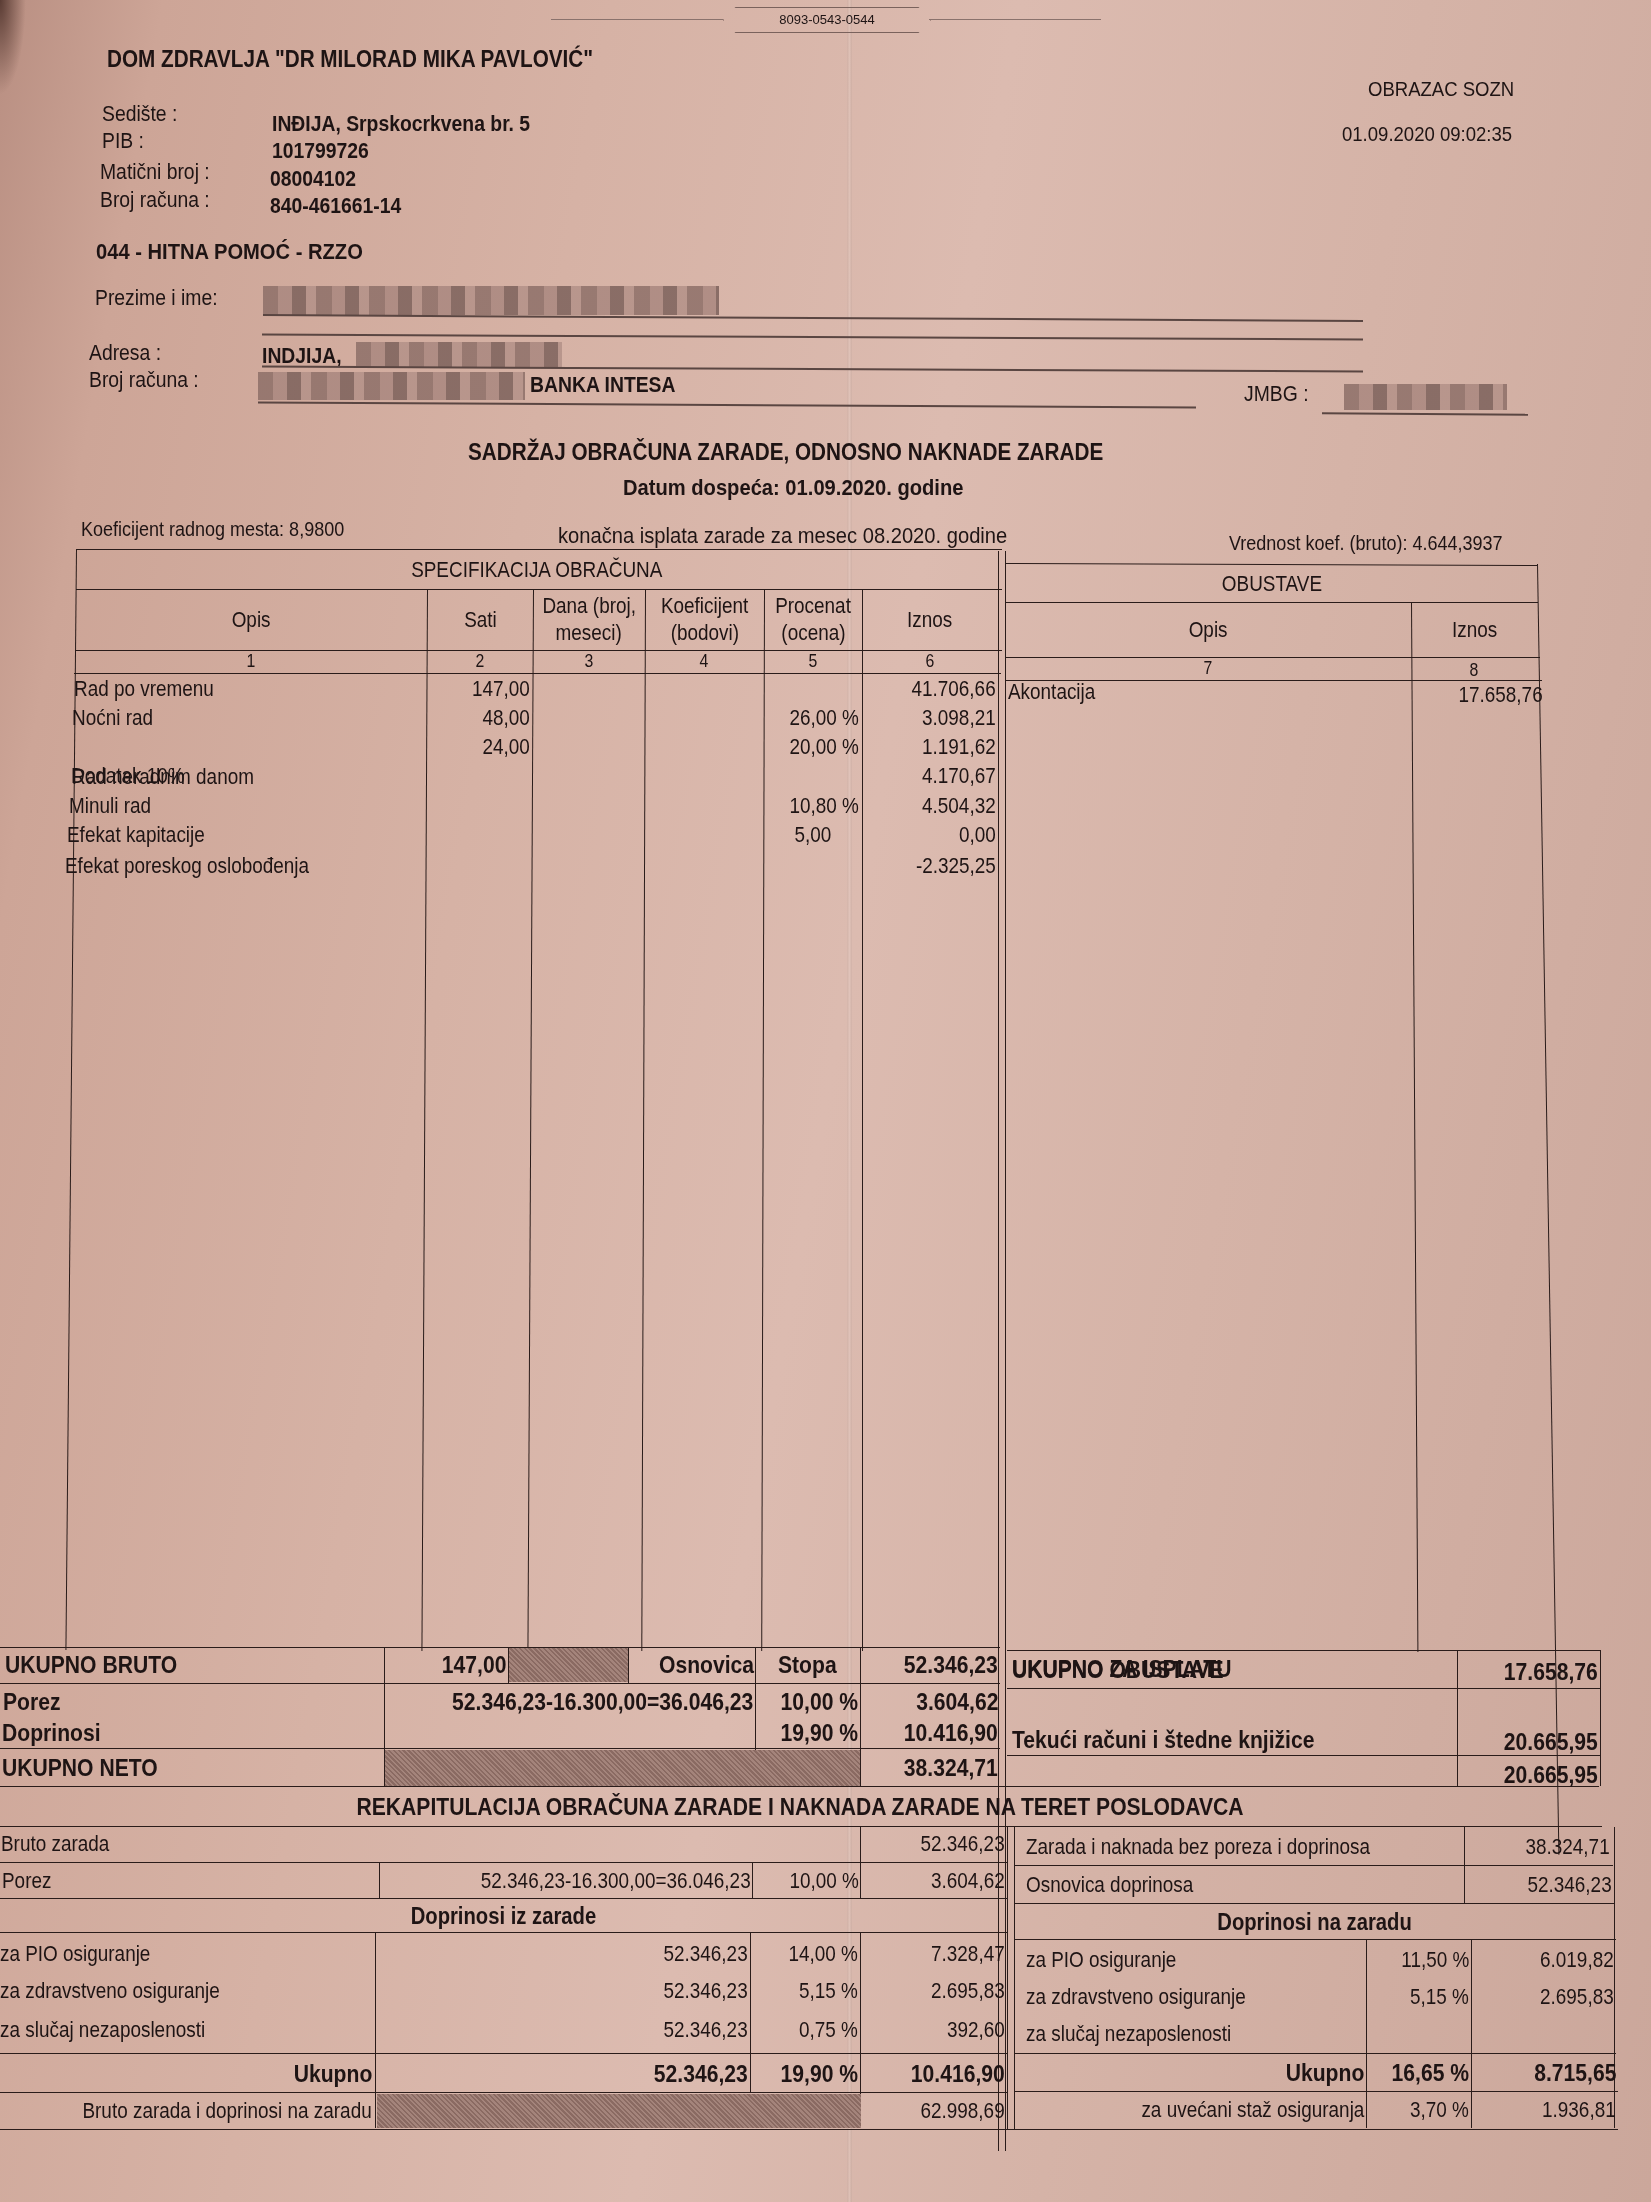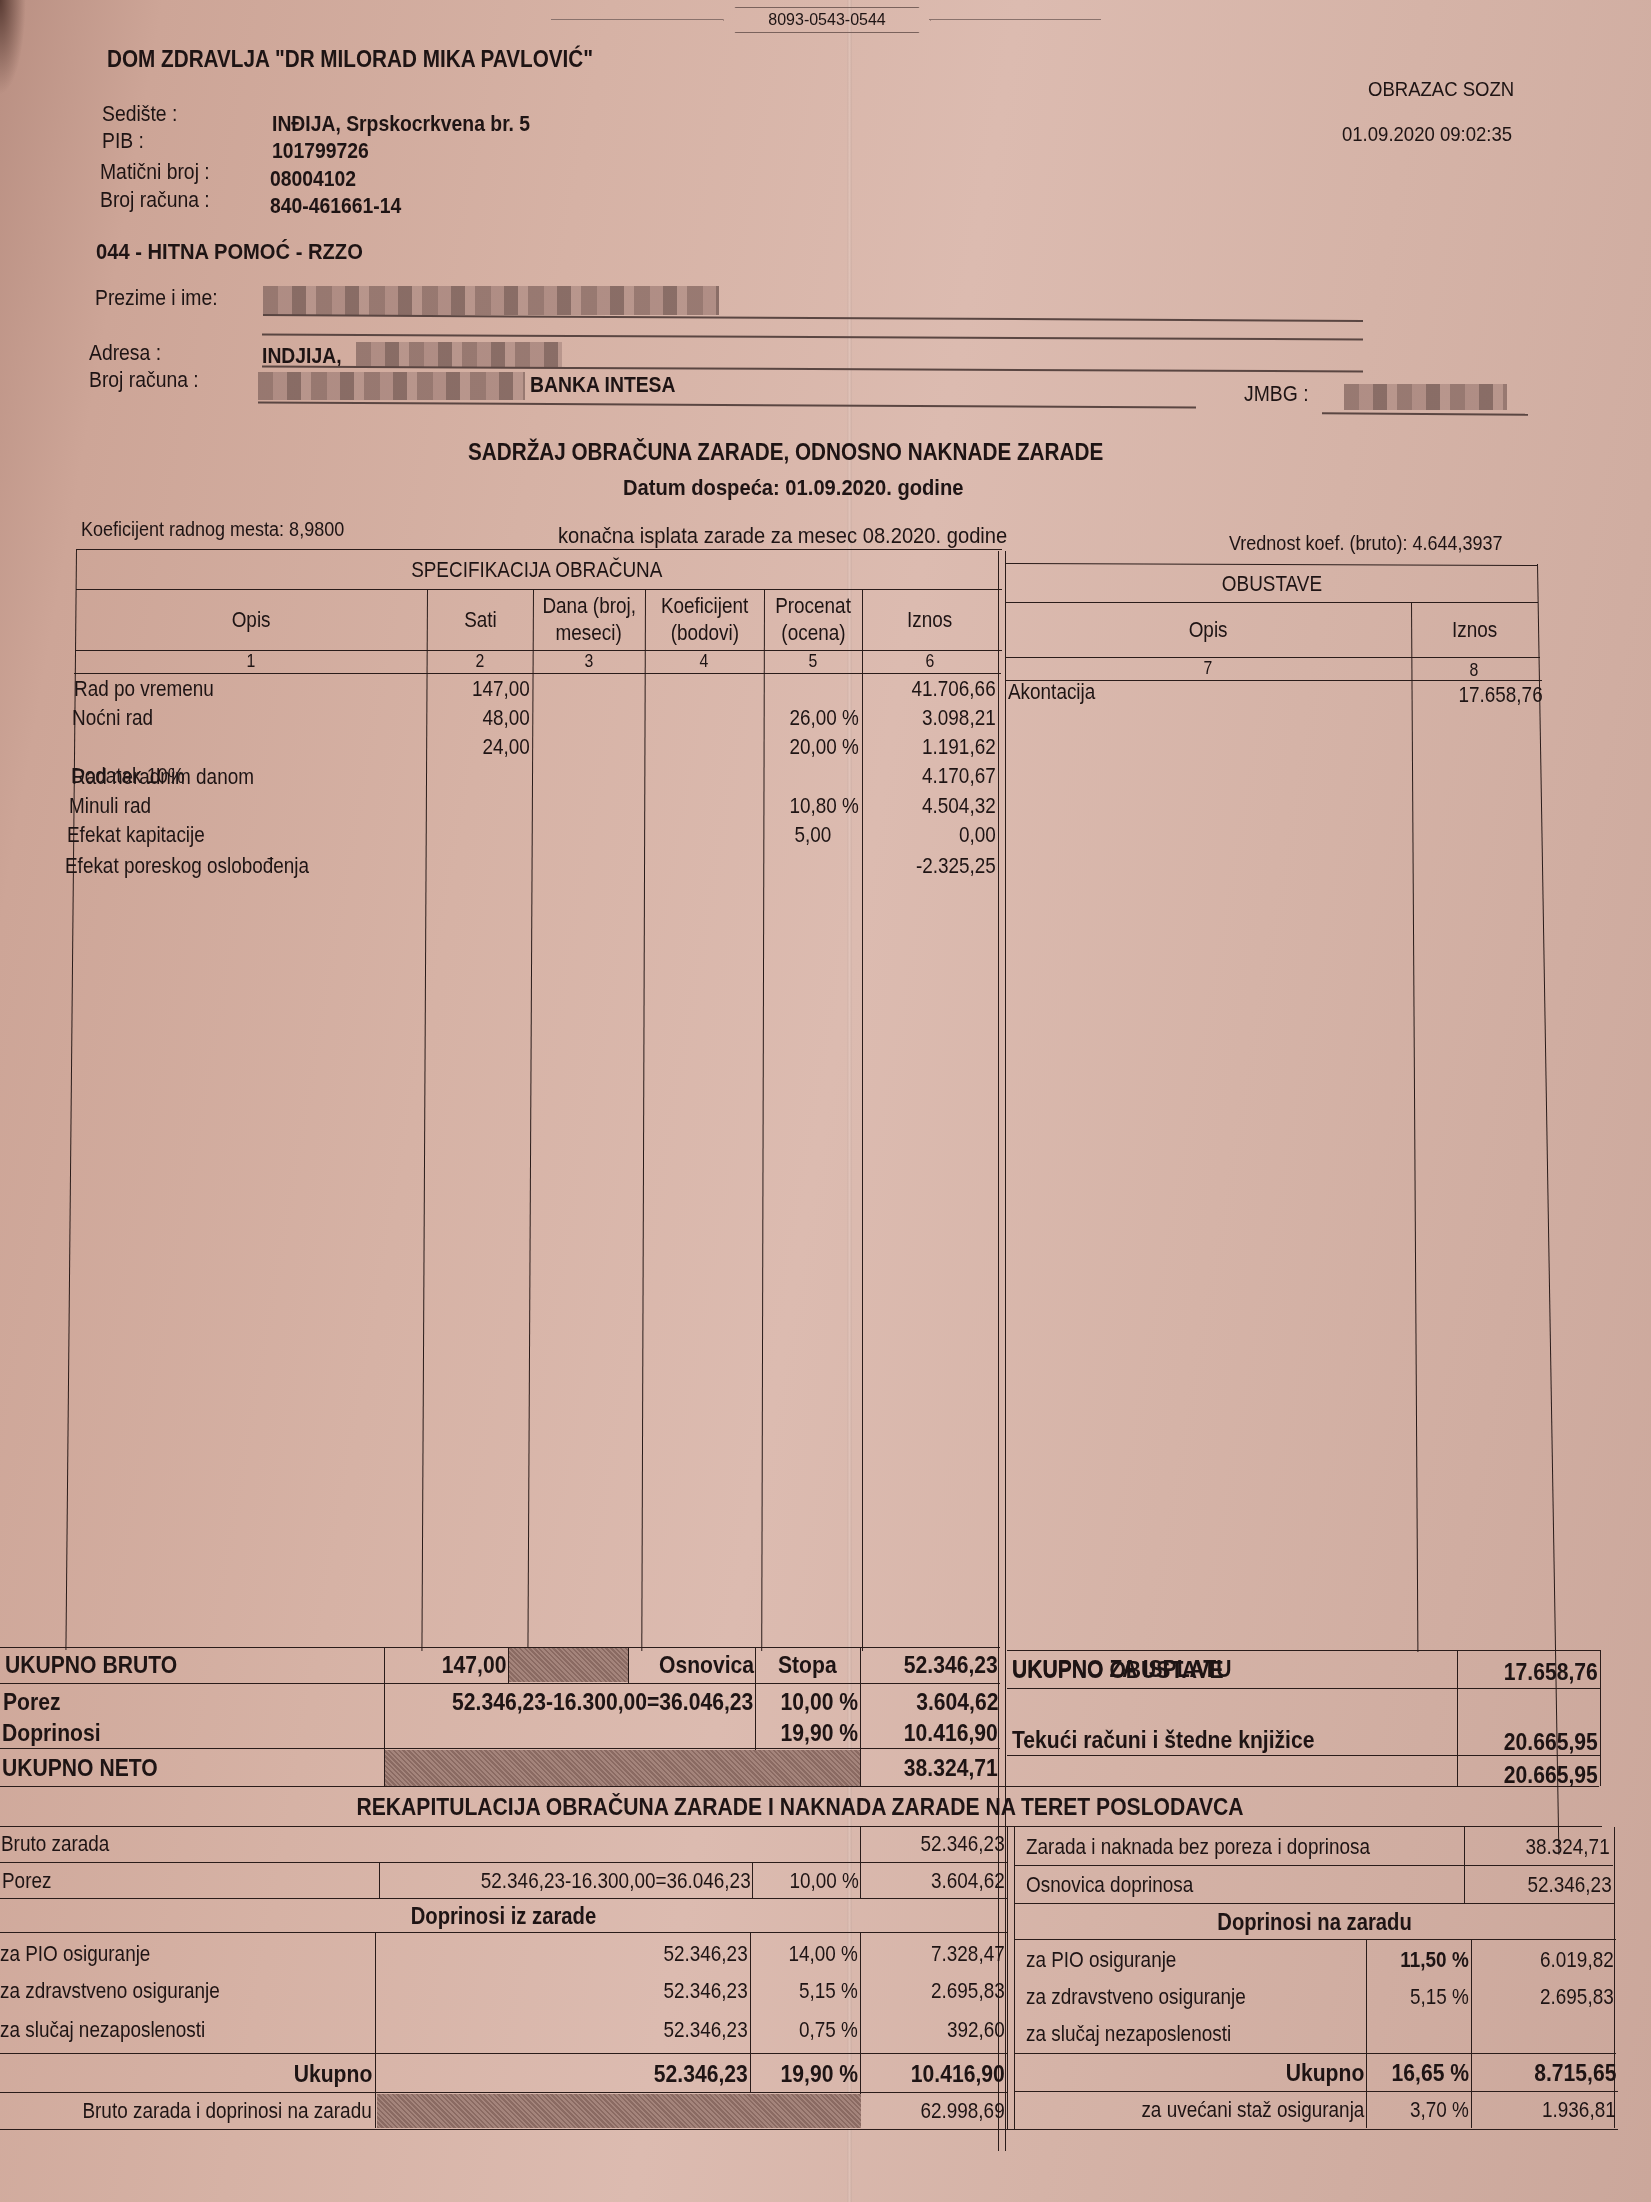--- a/index.html
+++ b/index.html
@@ -11,21 +11,21 @@
     position:relative;
   }
   .abs { position:absolute; }
   .txt { font-size:21.5px; transform:scaleX(0.9); transform-origin:left center; white-space:nowrap; }
   .bold { font-weight:bold; }
   .fold-v { position:absolute; top:0; left:847px; width:5.2px; height:2203px; background:linear-gradient(90deg, rgba(0,0,0,0.04), rgba(255,255,255,0.12), rgba(0,0,0,0.05)); }
   .corner-shadow { position:absolute; left:0; top:0; width:26px; height:95px; background:radial-gradient(ellipse at left top, #5a3c34 0%, rgba(90,60,52,0) 70%); }
 
   .doc-id { left:723px; top:6.9px; width:206px; height:24px; border:0.9px solid #7a625c;
     clip-path: polygon(6% 0, 94% 0, 100% 50%, 94% 100%, 6% 100%, 0 50%);
-    display:flex; align-items:center; justify-content:center; font-size:16px; }
+    display:flex; align-items:center; justify-content:center; font-size:13px; }
   .doc-id-line { height:0.9px; background:#8a726c; top:19px; }
 
   .uline { position:absolute; height:1.7px; background:#5a4642; }
   .blur { position:absolute; background:repeating-linear-gradient(90deg, #8d6f68 0 15.5px, #a9877f 15.5px 29px, #7c615b 29px 43px, #b39188 43px 53px); opacity:0.85; }
 
   .lcol { position:absolute; border-left:1.7px solid #2a1c1a; }
   .hline { position:absolute; border-top:1.7px solid #2a1c1a; }
   .cell { position:absolute; display:flex; align-items:center; font-size:21.5px; white-space:nowrap; }
   .cell span { display:inline-block; transform:scaleX(0.88); }
   .r { justify-content:flex-end; }
@@ -478,21 +478,21 @@
   </div>
 
 <div class="cell c big" style="left:1015px;top:1905px;width:599px;height:34px;font-size:23px;text-align:right;">
     <span>Doprinosi na zaradu</span>
   </div>
 
 <div>
   <div class="cell l" style="left:1026px;top:1941px;width:336px;height:38px;">
       <span>za PIO osiguranje</span>
     </div>
-  <div class="cell r" style="left:1366px;top:1941px;width:103px;height:38px;font-weight:bold;">
+  <div class="cell r" style="left:1366px;top:1941px;width:103px;height:38px;">
       <span>11,50 %</span>
     </div>
   <div class="cell r" style="left:1471px;top:1941px;width:143px;height:38px;">
       <span>6.019,82</span>
     </div>
 </div>
 <div>
   <div class="cell l" style="left:1026px;top:1979px;width:336px;height:36px;">
       <span>za zdravstveno osiguranje</span>
     </div>

